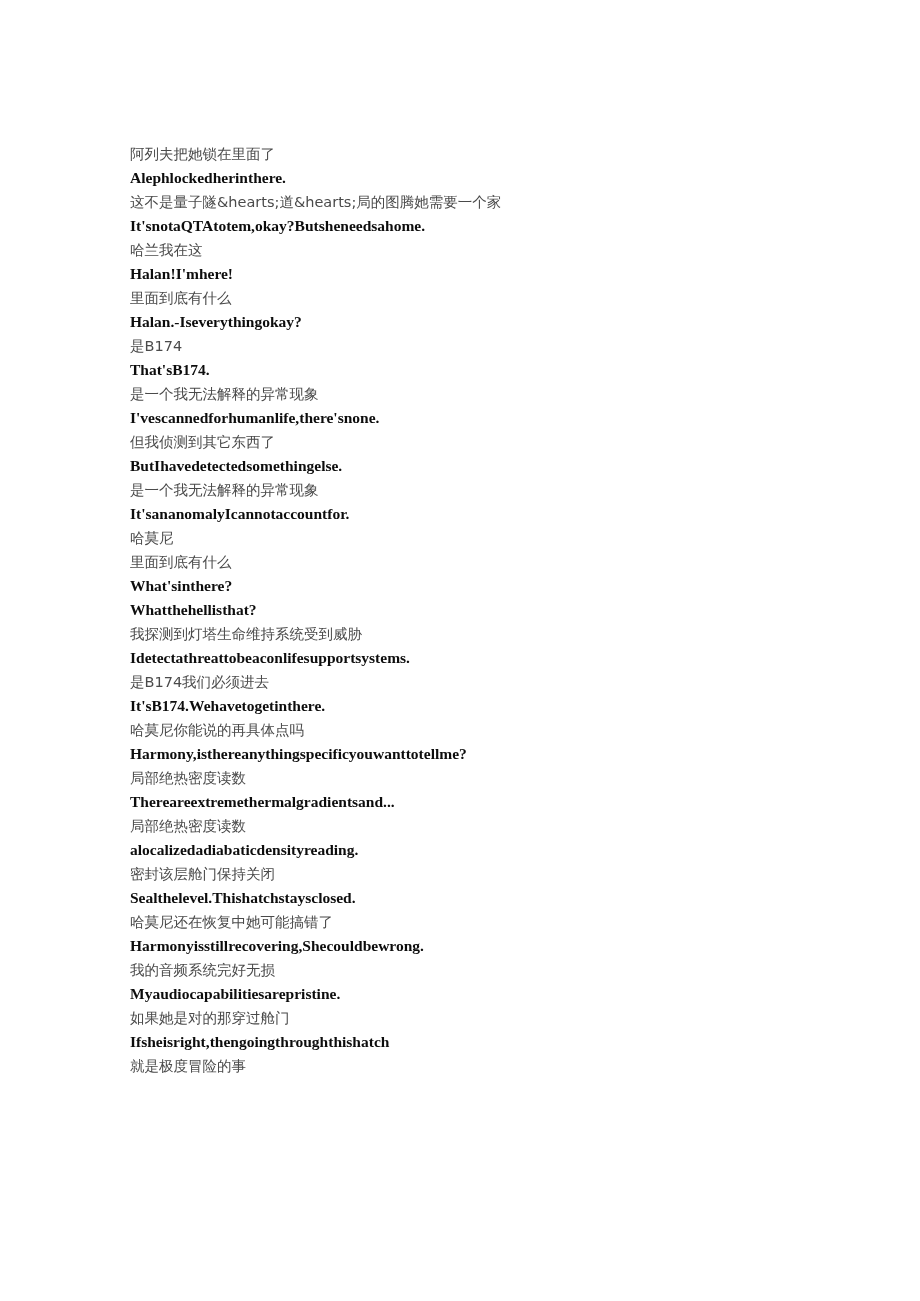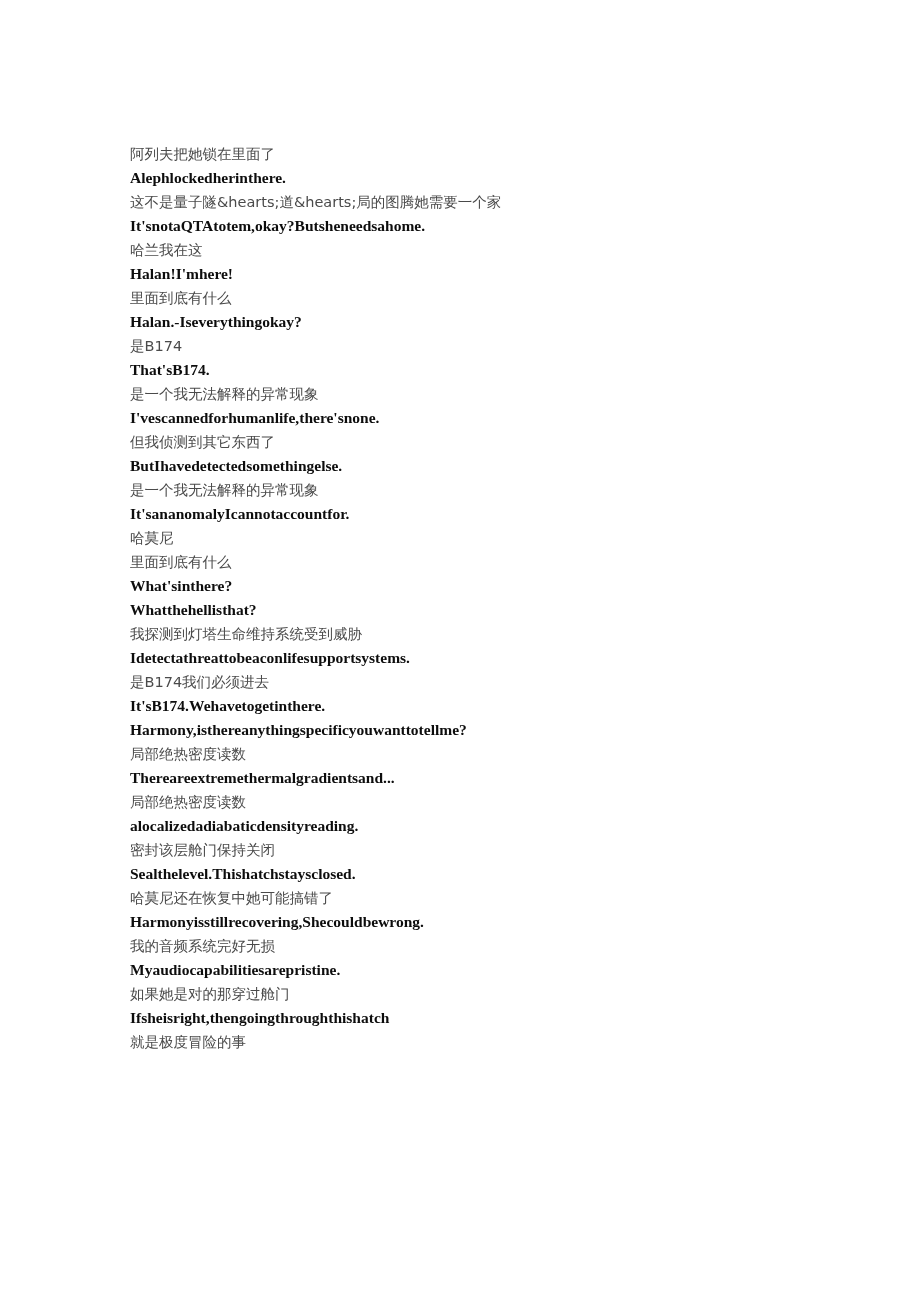--- a/index.html
+++ b/index.html
@@ -77,20 +77,21 @@
       <span class="line zh">是一个我无法解释的异常现象</span>
       <span class="line en">It'sananomalyIcannotaccountfor.</span>
       <span class="line zh">哈莫尼</span>
       <span class="line zh">里面到底有什么</span>
       <span class="line en">What'sinthere?</span>
       <span class="line en">Whatthehellisthat?</span>
       <span class="line zh">我探测到灯塔生命维持系统受到威胁</span>
       <span class="line en">Idetectathreattobeaconlifesupportsystems.</span>
       <span class="line zh">是B174我们必须进去</span>
       <span class="line en">It'sB174.Wehavetogetinthere.</span>
+      <span class="line zh">哈莫尼你能说的再具体点吗</span>
       <span class="line en">Harmony,isthereanythingspecificyouwanttotellme?</span>
       <span class="line zh">局部绝热密度读数</span>
       <span class="line en">Thereareextremethermalgradientsand...</span>
       <span class="line zh">局部绝热密度读数</span>
       <span class="line en">alocalizedadiabaticdensityreading.</span>
       <span class="line zh">密封该层舱门保持关闭</span>
       <span class="line en">Sealthelevel.Thishatchstaysclosed.</span>
       <span class="line zh">哈莫尼还在恢复中她可能搞错了</span>
       <span class="line en">Harmonyisstillrecovering,Shecouldbewrong.</span>
       <span class="line zh">我的音频系统完好无损</span>

